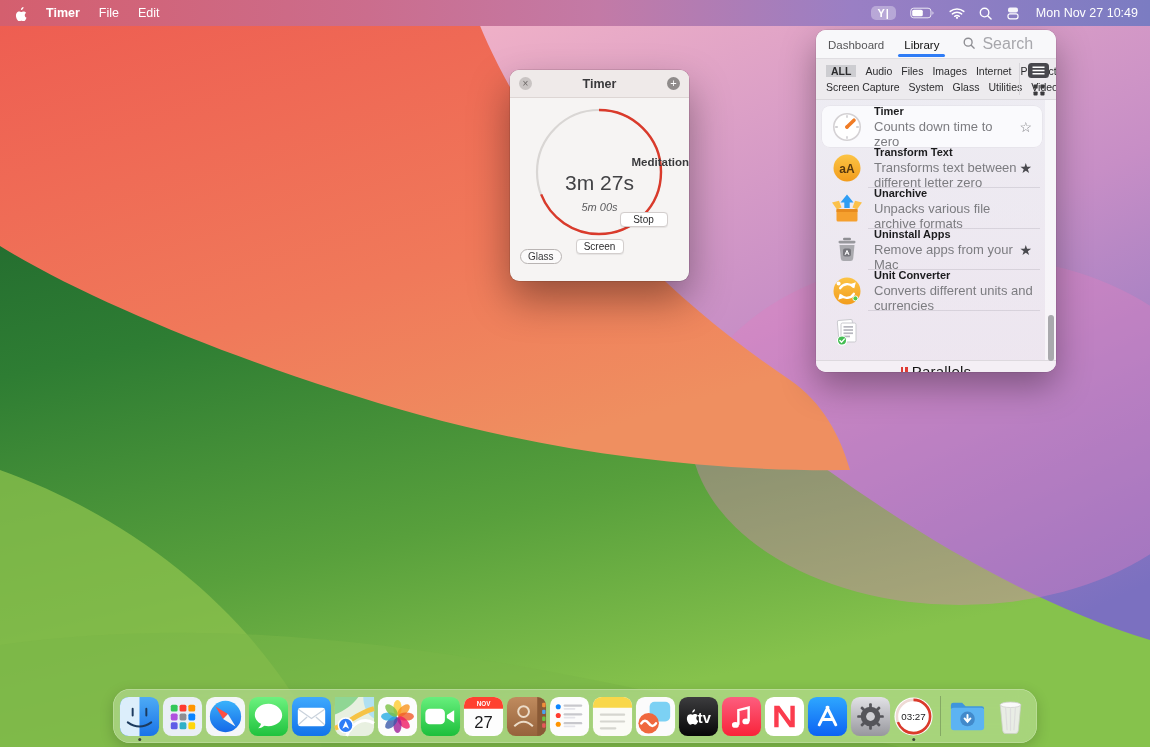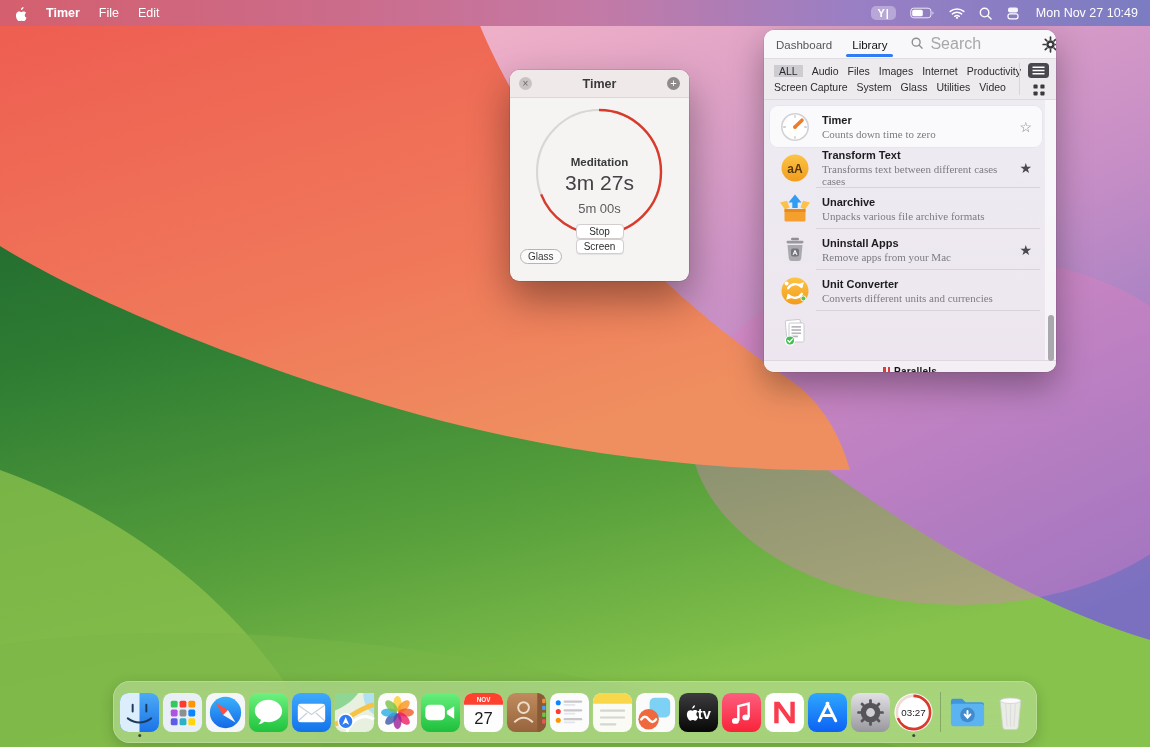--- a/index.html
+++ b/index.html
@@ -27,78 +27,78 @@
   .tw-header{height:27px;background:#efeae9;border-radius:9px 9px 0 0;border-bottom:1px solid #ddd6d4;
     display:flex;align-items:center;position:relative;}
   .tw-title{flex:1;text-align:center;font-size:12.5px;font-weight:700;color:#3a3a3c;}
   .tw-close,.tw-add{position:absolute;top:7px;width:13px;height:13px;border-radius:50%;
     display:flex;align-items:center;justify-content:center;font-size:10px;line-height:1;cursor:default;}
   .tw-close{left:9px;background:#c9c4c3;color:#6d6867;}
   .tw-add{right:9px;background:#8f8b8a;color:#fff;font-size:11px;}
   .tw-body{position:relative;height:183px;}
   .tw-ring{position:absolute;left:19px;top:4px;}
   .tw-label{position:absolute;left:0;right:0;text-align:center;color:#3a3a3c;}
-  .tw-preset{top:58px;font-size:11.5px;font-weight:700;}
+  .tw-preset{top:58px;font-size:11.5px;font-weight:700;text-align:right;}
   .tw-remaining{top:73px;font-size:21px;font-weight:400;color:#424245;}
-  .tw-duration{top:103px;font-size:13px;color:#5c5c5e;}
+  .tw-duration{top:103px;font-size:11px;color:#5c5c5e;font-style:italic;}
   .tw-btn{position:absolute;left:50%;transform:translateX(-50%);width:48px;height:15px;
     background:#fff;border:1px solid #d3cecd;border-radius:4px;font-size:10px;color:#2c2c2e;
     display:flex;align-items:center;justify-content:center;box-shadow:0 .5px 1px rgba(0,0,0,.07);}
-  .tw-stop{top:126px;}
+  .tw-stop{top:114px;margin-left:44px;}
   .tw-reset{top:141px;}
   .tw-glass{position:absolute;left:10px;bottom:17px;padding:1px 7px;border:1px solid #b9b4b3;
     border-radius:8px;font-size:10px;color:#3a3a3c;background:rgba(255,255,255,.55);}
 
   
-  #toolbox{position:absolute;left:764px;top:30px;width:292px;height:342px;border-radius:10px;
+  #toolbox{position:absolute;left:816px;top:30px;width:240px;height:342px;border-radius:10px;
     background:linear-gradient(180deg,#f7f7f9 0%,#efebf2 100%);
     box-shadow:0 14px 34px rgba(0,0,0,.34),0 0 0 .5px rgba(0,0,0,.12);z-index:25;overflow:hidden;}
   .tb-header{height:28px;display:flex;align-items:center;padding:0 12px;background:#f8f8fa;position:relative;}
   .tb-tabs{display:flex;gap:20px;align-items:center;}
   .tb-tab{font-size:11.5px;color:#565658;position:relative;padding:7px 0 6px;}
   .tb-tab.active{color:#111;font-weight:400;}
   .tb-tab.active::after{content:"";position:absolute;left:-6px;right:-6px;bottom:0;height:2.5px;
     border-radius:2px;background:var(--accent,#2f7cf6);}
   .tb-vdiv{width:1px;height:13px;background:#d4d4d8;margin:0 12px;}
   .tb-search{display:flex;align-items:center;gap:5px;flex:1;}
   .tb-search input{border:none;outline:none;background:transparent;font-size:16px;color:#333;width:110px;}
   .tb-search input::placeholder{color:#a7a7ac;}
   .tb-gear{margin-left:auto;display:flex;align-items:center;}
   .tb-filters{position:relative;background:#edebee;border-top:1px solid #e0dee2;border-bottom:1px solid #dcdade;
     padding:4px 44px 4px 10px;}
   .cat-row{display:flex;align-items:center;gap:9px;height:16px;white-space:nowrap;}
   .cat{font-size:10.5px;color:#2c2c2e;}
-  .cat.active{background:#cdcdd1;border-radius:0;padding:0 5px;font-weight:400;}
+  .cat.active{background:#cdcdd1;border-radius:0;padding:0 5px;font-weight:700;}
   .tb-views{position:absolute;right:7px;top:4px;bottom:4px;display:flex;flex-direction:column;
     align-items:center;justify-content:space-between;padding-left:8px;border-left:1px solid #d8d6da;}
   .tb-list-area{position:relative;height:260px;padding-top:6px;box-sizing:border-box;
     background:linear-gradient(180deg,rgba(231,229,238,.55),rgba(236,227,238,.65));}
   .tb-track{position:absolute;right:0;top:0;bottom:0;width:11px;background:rgba(255,255,255,.55);}
   .tb-thumb{position:absolute;right:2.5px;top:215px;width:6px;height:46px;border-radius:3px;background:#a9a9ad;}
   .tool-row{position:relative;height:41px;margin:0 14px 0 6px;border-radius:8px;display:flex;
     align-items:center;padding:0 8px;}
   .tool-row.selected{background:rgba(252,252,254,.88);box-shadow:0 0 0 .5px rgba(0,0,0,.05);}
   .tool-row:not(.selected)::after{content:"";position:absolute;left:46px;right:2px;bottom:0;height:1px;
     background:rgba(60,60,70,.12);}
   .tool-row:last-child::after{display:none;}
   .tool-icon{width:34px;height:34px;flex:0 0 34px;margin-right:10px;}
   .tool-texts{display:flex;flex-direction:column;gap:2px;min-width:0;}
   .tool-title{font-size:11px;font-weight:700;color:#1c1c1e;}
-  .tool-desc{font-size:11px;color:#7c7c80;font-family:Liberation Serif, serif;}
+  .tool-desc{font-size:13px;color:#7c7c80;}
   .tool-star{margin-left:auto;font-size:14px;line-height:1;padding-right:2px;}
   .tool-star.outline{color:#7c7c80;}
   .tool-star.filled{color:#4a4a4f;}
   .tb-footer{height:21px;border-top:1px solid #ddd9de;background:#f4eff5;display:flex;
     align-items:center;justify-content:center;gap:4px;}
   .pl-bars{display:flex;gap:2px;}
   .pl-bars i{display:block;width:2.5px;height:10px;background:#e03a33;}
-  .pl-word{font-size:10px;font-weight:700;color:#151515;letter-spacing:.2px;}
+  .pl-word{font-size:15px;font-weight:400;color:#151515;letter-spacing:.2px;}
 
   
-  #dock{position:absolute;left:50%;transform:translateX(-50%);bottom:4px;height:62px;
+  #dock{position:absolute;left:50%;transform:translateX(-50%);bottom:4px;height:54px;
     display:flex;align-items:center;padding:0 5px;border-radius:17px;
     background:rgba(208,234,182,.45);box-shadow:inset 0 0 0 .5px rgba(255,255,255,.4),0 4px 14px rgba(0,0,0,.18);
     backdrop-filter:blur(14px);z-index:28;}
   .dock-item{position:relative;width:43px;height:46px;display:flex;align-items:center;justify-content:center;}
   .dock-item svg{width:43px;height:43px;display:block;}
   .dock-dot{position:absolute;bottom:-2px;left:50%;transform:translateX(-50%);width:3.5px;height:3.5px;
     border-radius:50%;background:#2b2b2b;opacity:.85;}
   .dock-divider{width:1px;height:40px;background:rgba(70,90,60,.35);margin:0 5px;}
 </style>
 </head>
@@ -273,21 +273,21 @@
                   <linearGradient id="ttg" x1="0" y1="0" x2="0" y2="1">
                     <stop offset="0" stop-color="#fcc445"></stop>
                     <stop offset="1" stop-color="#f29c1c"></stop>
                   </linearGradient>
                 </defs>
                 <circle cx="17" cy="17" r="13.5" fill="url(#ttg)"></circle>
                 <text x="17" y="21.5" text-anchor="middle" font-size="12" font-weight="700" fill="#57380e">aA</text>
               </svg></span>
             <div class="tool-texts">
               <div class="tool-title">Transform Text</div>
-              <div class="tool-desc">Transforms text between different cases cases</div>
+              <div class="tool-desc">Transforms text between different letter zero</div>
             </div>
             <span class="tool-star filled">★</span>
           </div>
           <div class="tool-row">
             <span class="tool-icon"><svg viewBox="0 0 34 34">
                 <polygon points="17,2.5 23.5,10.5 19.7,10.5 19.7,16 14.3,16 14.3,10.5 10.5,10.5" fill="#2f9df4"></polygon>
                 <polygon points="7,17.5 2,10.5 9,8.8 11.5,15.5" fill="#fbc14a"></polygon>
                 <polygon points="27,17.5 32,10.5 25,8.8 22.5,15.5" fill="#fbc14a"></polygon>
                 <rect x="6.5" y="17" width="21" height="12.5" rx="1.5" fill="#f5a02e"></rect>
                 <rect x="6.5" y="17" width="21" height="3" fill="#e78b1e"></rect>

